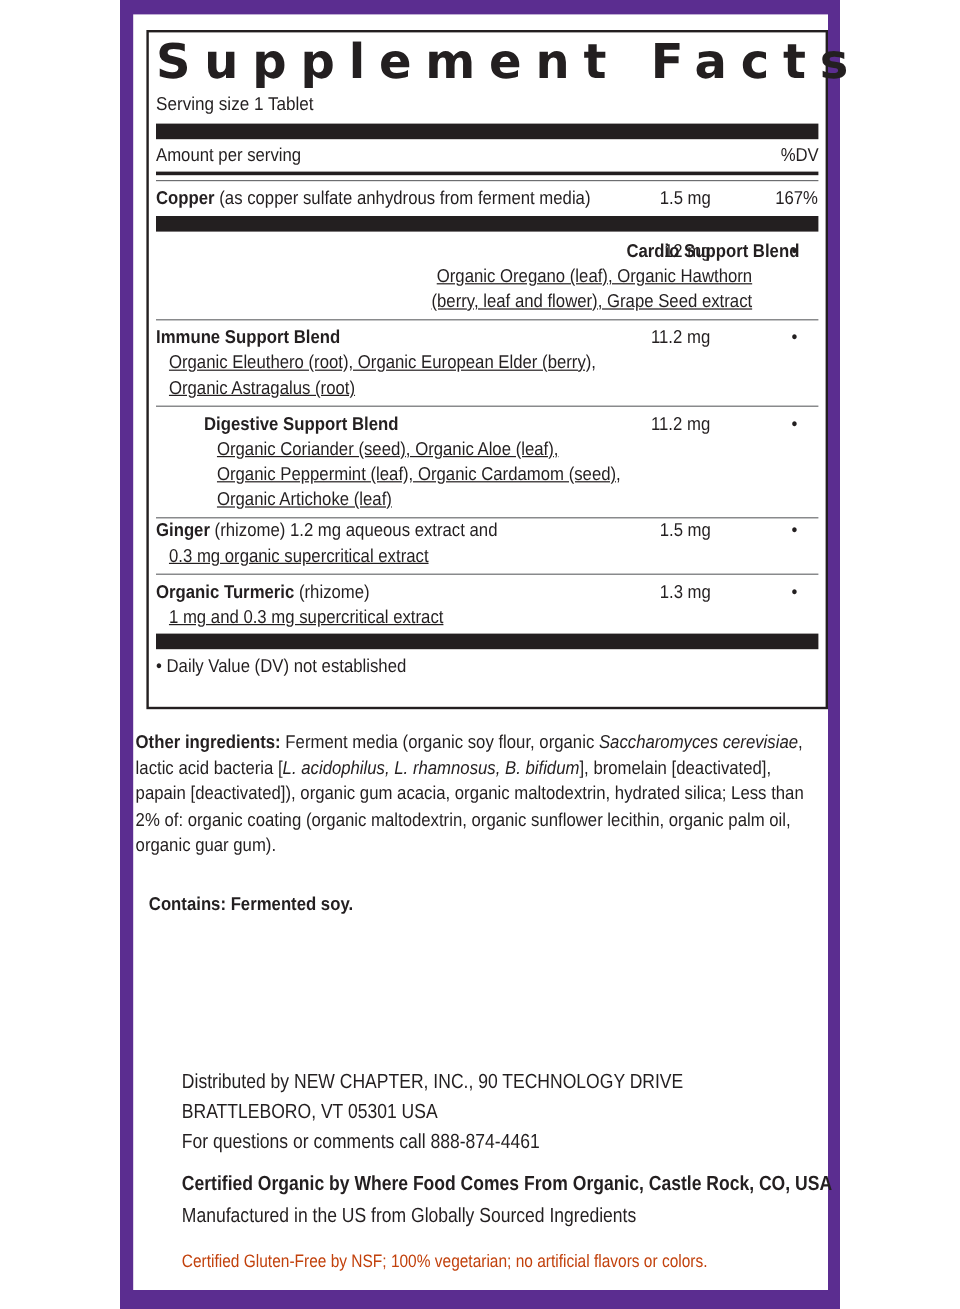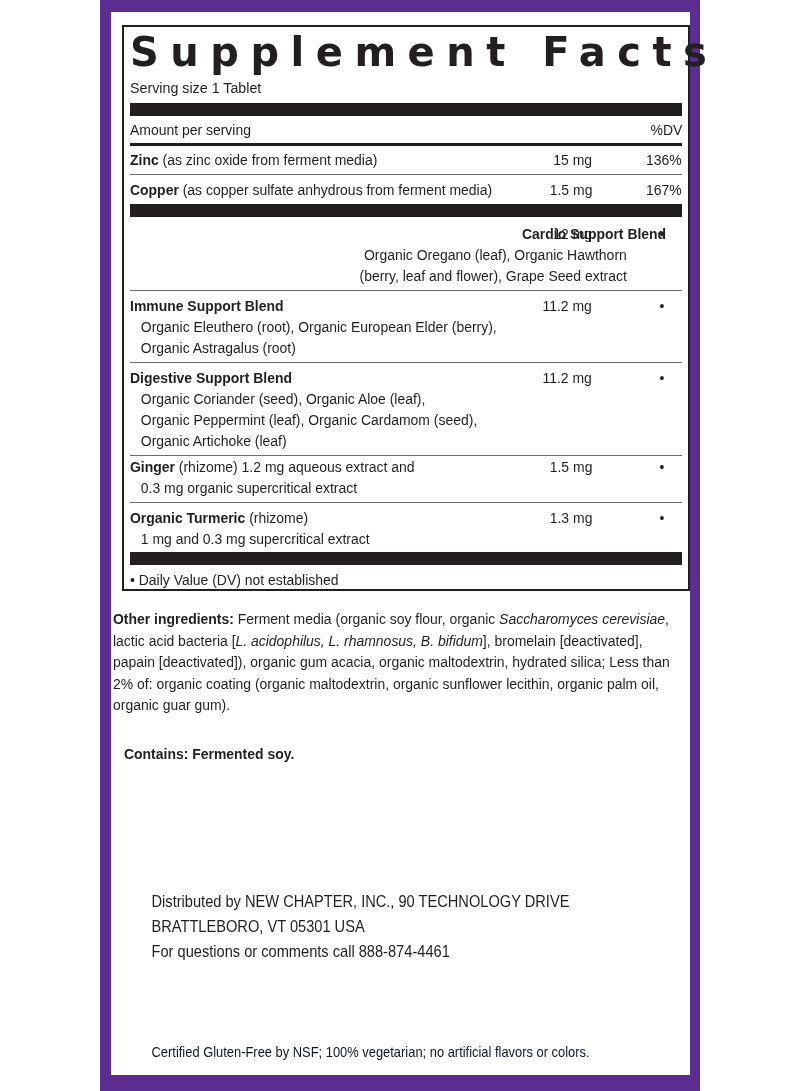--- a/index.html
+++ b/index.html
@@ -6,62 +6,57 @@
   body { width: 800px; height: 1091px; position: relative; overflow: hidden;
          font-family: "Liberation Sans", "DejaVu Sans", sans-serif; color: #231f20; }
   .frame { position: absolute; left: 100px; top: 0; width: 600px; height: 1091px; background: #5b2d90; }
   .panel { position: absolute; left: 11px; top: 12px; width: 579px; height: 1063px; background: #ffffff; }
   .facts { position: absolute; left: 11px; top: 13px; width: 552px; height: 562px;
            border: 2px solid #231f20; padding: 0 6px; box-sizing: content-box; }
   .title { font-family: "DejaVu Sans", sans-serif; font-weight: bold; font-size: 40px;
            letter-spacing: 11.5px; line-height: 44px; margin-top: 3px; white-space: nowrap; }
   .serving { font-size: 15.5px; line-height: 20px; margin-top: 4px; transform: scaleX(0.92); transform-origin: left; white-space: nowrap; }
   .bar-thick { height: 13px; background: #231f20; margin-top: 5px; }
-  .row { position: relative; font-size: 15.5px; line-height: 21px; white-space: nowrap; }
+  .row { position: relative; font-size: 15.5px; line-height: 21px; white-space: nowrap; text-decoration: underline; }
   .row .name { transform: scaleX(0.9); transform-origin: left; display: inline-block; }
   .row .amt { position: absolute; left: 397px; top: 0; transform: scaleX(0.9); transform-origin: left; }
   .row .amt.right { left: auto; right: 90px; transform-origin: right; }
   .row .dv { position: absolute; right: 0; top: 0; transform: scaleX(0.9); transform-origin: right; }
   .row .sub { padding-left: 12px; display: block; transform: scaleX(0.9); transform-origin: left; }
   b { font-weight: bold; }
   .rule-med { height: 3px; background: #231f20; }
   .rule-thin { height: 1px; background: #6d6e71; }
   .footnote { font-size: 15.5px; line-height: 21px; margin-top: 4px; transform: scaleX(0.9); transform-origin: left; white-space: nowrap; }
   .other { position: absolute; left: 2px; top: 596px; width: 560px; font-size: 15.5px; line-height: 21.5px; }
   .other p { margin: 0; transform: scaleX(0.9); transform-origin: left; width: 620px; }
   .contains { position: absolute; left: 13px; top: 733px; font-size: 15.5px; font-weight: bold; transform: scaleX(0.9); transform-origin: left; white-space: nowrap; }
   .footer { position: absolute; left: 0; width: 579px; text-align: left; white-space: nowrap; }
   .footer div { transform: scaleX(0.86); }
   .f1 { top: 877px; font-size: 17px; line-height: 25px; }
   .f2 { top: 962px; font-size: 17px; line-height: 26px; }
-  .f3 { top: 1030px; font-size: 15px; line-height: 20px; color: #0f172a; }
+  .f3 { top: 1030px; font-size: 15px; line-height: 20px; color: #c2410c; }
   .bold { font-weight: bold; }
 </style>
 </head>
 <body>
 
 <div class="frame">
   <div class="panel">
 
     <div class="facts">
       <div class="title">Supplement Facts</div>
       <div class="serving">Serving size 1 Tablet</div>
       <div class="bar-thick"></div>
 
       <div class="row" style="margin-top:3px;">
         <span class="name">Amount per serving</span>
         <span class="dv">%DV</span>
       </div>
       <div class="rule-med" style="margin-top:3px;"></div>
 
-      <div class="row" style="margin-top:3px;">
-        <span class="name"><b>Zinc</b><span> (as zinc oxide from ferment media)</span></span>
-        <span class="amt right">15 mg</span>
-        <span class="dv">136%</span>
-      </div>
       <div class="rule-thin" style="margin-top:4px;"></div>
       <div class="row" style="margin-top:4px;">
         <span class="name"><b>Copper</b><span> (as copper sulfate anhydrous from ferment media)</span></span>
         <span class="amt right">1.5 mg</span>
         <span class="dv">167%</span>
       </div>
       <div class="bar-thick" style="margin-top:4px;"></div>
 
       <div class="row" style="margin-top:6px;text-align:right;">
         <span class="name"><b>Cardio Support Blend</b></span>
@@ -74,21 +69,21 @@
 
       <div class="row" style="margin-top:4px;">
         <span class="name"><b>Immune Support Blend</b></span>
         <span class="amt right">11.2 mg</span>
         <span class="dv" style="right:18px;">•</span>
         <span class="sub">Organic Eleuthero (root), Organic European Elder (berry),</span>
         <span class="sub">Organic Astragalus (root)</span>
       </div>
       <div class="rule-thin" style="margin-top:4px;"></div>
 
-      <div class="row" style="margin-top:4px;">
+      <div class="row" style="margin-top:4px;margin-left:40px;">
         <span class="name"><b>Digestive Support Blend</b></span>
         <span class="amt right">11.2 mg</span>
         <span class="dv" style="right:18px;">•</span>
         <span class="sub">Organic Coriander (seed), Organic Aloe (leaf),</span>
         <span class="sub">Organic Peppermint (leaf), Organic Cardamom (seed),</span>
         <span class="sub">Organic Artichoke (leaf)</span>
       </div>
       <div class="rule-thin" style="margin-top:4px;"></div>
 
       <div class="row" style="margin-top:0;">
@@ -115,19 +110,23 @@
     </div>
 
     <div class="contains">Contains: Fermented soy.</div>
 
     <div class="footer f1">
       <div>Distributed by NEW CHAPTER, INC., 90 TECHNOLOGY DRIVE</div>
       <div>BRATTLEBORO, VT 05301 USA</div>
       <div>For questions or comments call 888-874-4461</div>
     </div>
 
+    <div class="footer f2">
+      <div class="bold">Certified Organic by Where Food Comes From Organic, Castle Rock, CO, USA</div>
+      <div>Manufactured in the US from Globally Sourced Ingredients</div>
+    </div>
 
     <div class="footer f3">
       <div>Certified Gluten-Free by NSF; 100% vegetarian; no artificial flavors or colors.</div>
     </div>
 
   </div>
 </div>
 
 </body></html>

